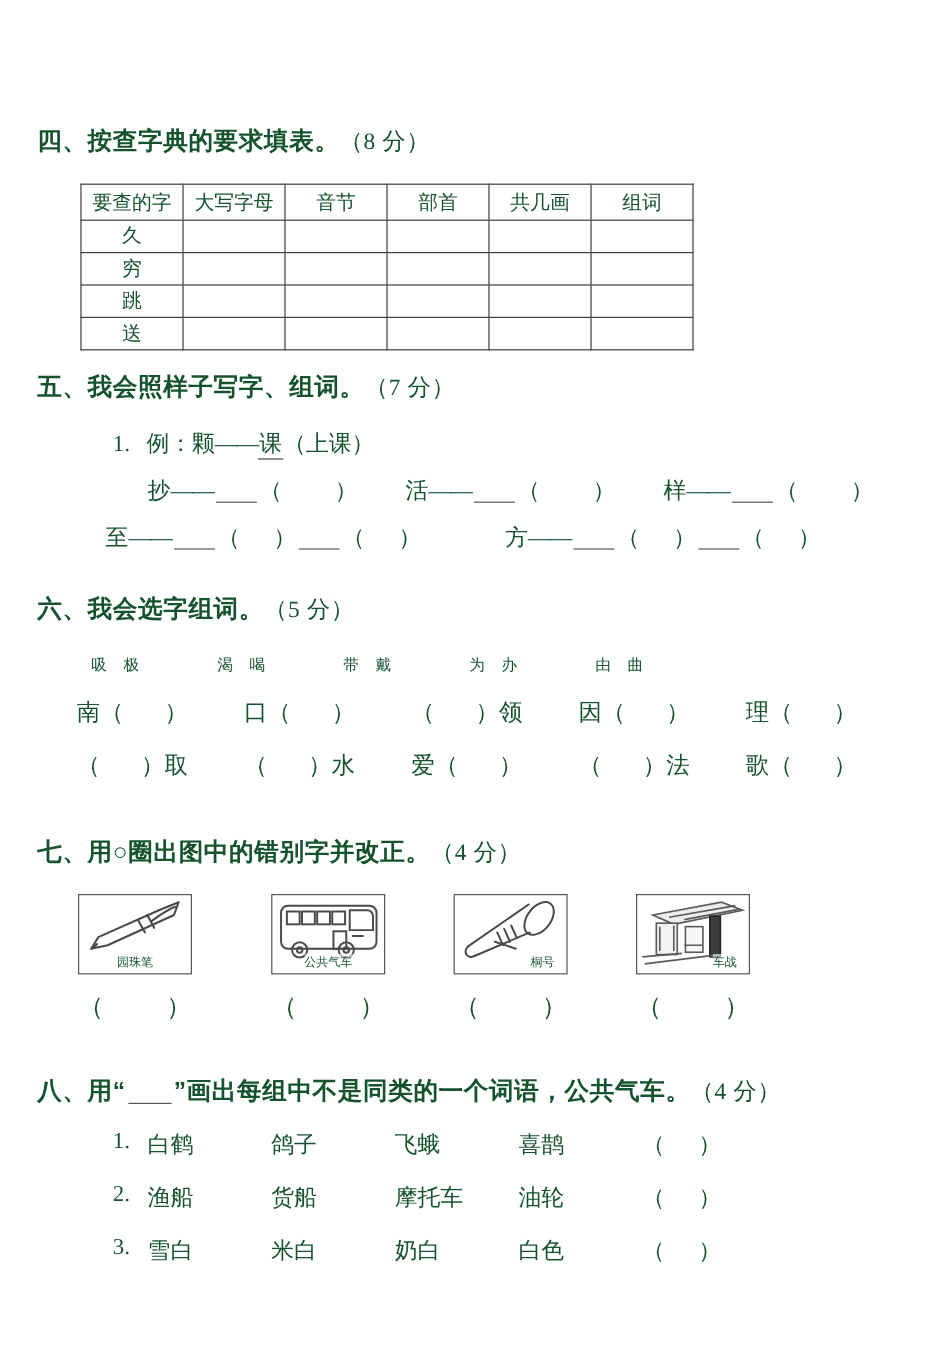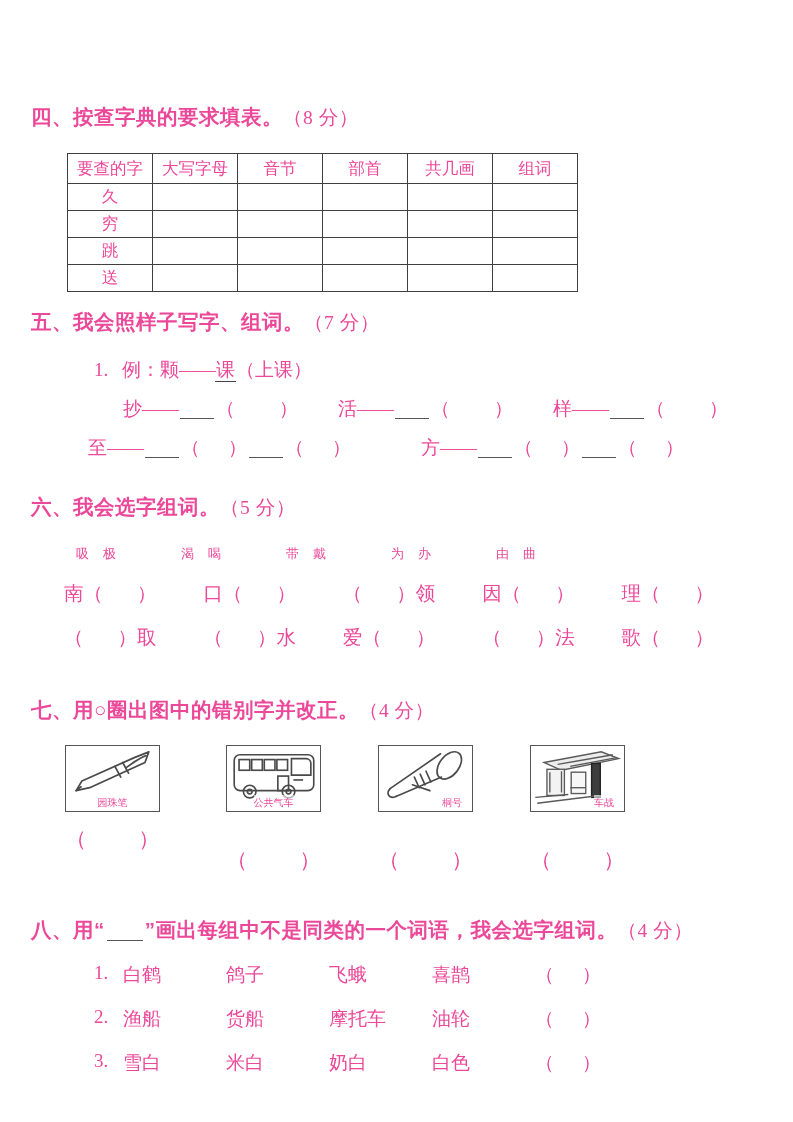--- a/index.html
+++ b/index.html
@@ -1,21 +1,21 @@
 <!DOCTYPE html>
 <html><head>
 <meta charset="utf-8">
 <style>
   * { margin:0; padding:0; box-sizing:border-box; }
   html,body { background:#ffffff; }
   .page {
     position:relative;
     width:793px; height:1122px;
     background:#fff;
-    color:#ec4899;
+    color:#14532d;
     font-family:"Liberation Serif", serif;
     font-size:19px;
     padding:103px 50px 40px 31px;
     overflow:hidden;
   }
   .heading {
     font-family:"Liberation Sans", sans-serif;
     font-weight:bold;
     font-size:20.5px;
     letter-spacing:0.5px;
@@ -73,21 +73,21 @@
   }
   .pair span + span { margin-left:14px; }
   .choice-row {
     display:flex; justify-content:space-between;
     width:650px; margin:17px 0 0 33px; font-size:19.5px; white-space:nowrap;
   }
 
   
   .pics { display:flex; margin:21px 0 0 34px; }
   .pic-col { display:flex; flex-direction:column; align-items:center; width:95px; }
-  .pic-col + .pic-col { margin-left:57px;gap:21px; }
+  .pic-col + .pic-col { margin-left:57px; }
   .pic-col.gap2 { margin-left:66px; }
   .pic-box {
     position:relative; width:95px; height:67px;
     border:1.6px solid #555; background:#fff;
   }
   .pic-box svg { display:block; width:100%; height:100%; }
   .pic-label {
     position:absolute; bottom:1px; font-size:10px; line-height:15px;
     background:rgba(255,255,255,0.6); white-space:nowrap;
   }
@@ -298,21 +298,21 @@
           <span class="pic-label right">车战</span>
         </div>
         <div class="pic-paren"><span>（</span><i class="g g52"></i><span>）</span></div>
       </div>
 
     </div>
   </section>
 
   <section>
     <div class="heading mt-s8">
-      <span>八、用“</span><i class="blank w36"></i><span>”画出每组中不是同类的一个词语，我会选字组词。</span><span class="score">（4 分）</span>
+      <span>八、用“</span><i class="blank w36"></i><span>”画出每组中不是同类的一个词语，公共气车。</span><span class="score">（4 分）</span>
     </div>
 
     <div class="s8-row">
       <span class="s8-num">1.</span>
       <span class="s8-word">白鹤</span>
       <span class="s8-word">鸽子</span>
       <span class="s8-word">飞蛾</span>
       <span class="s8-word">喜鹊</span>
       <span><span>（</span><i class="g g28"></i><span>）</span></span>
     </div>

